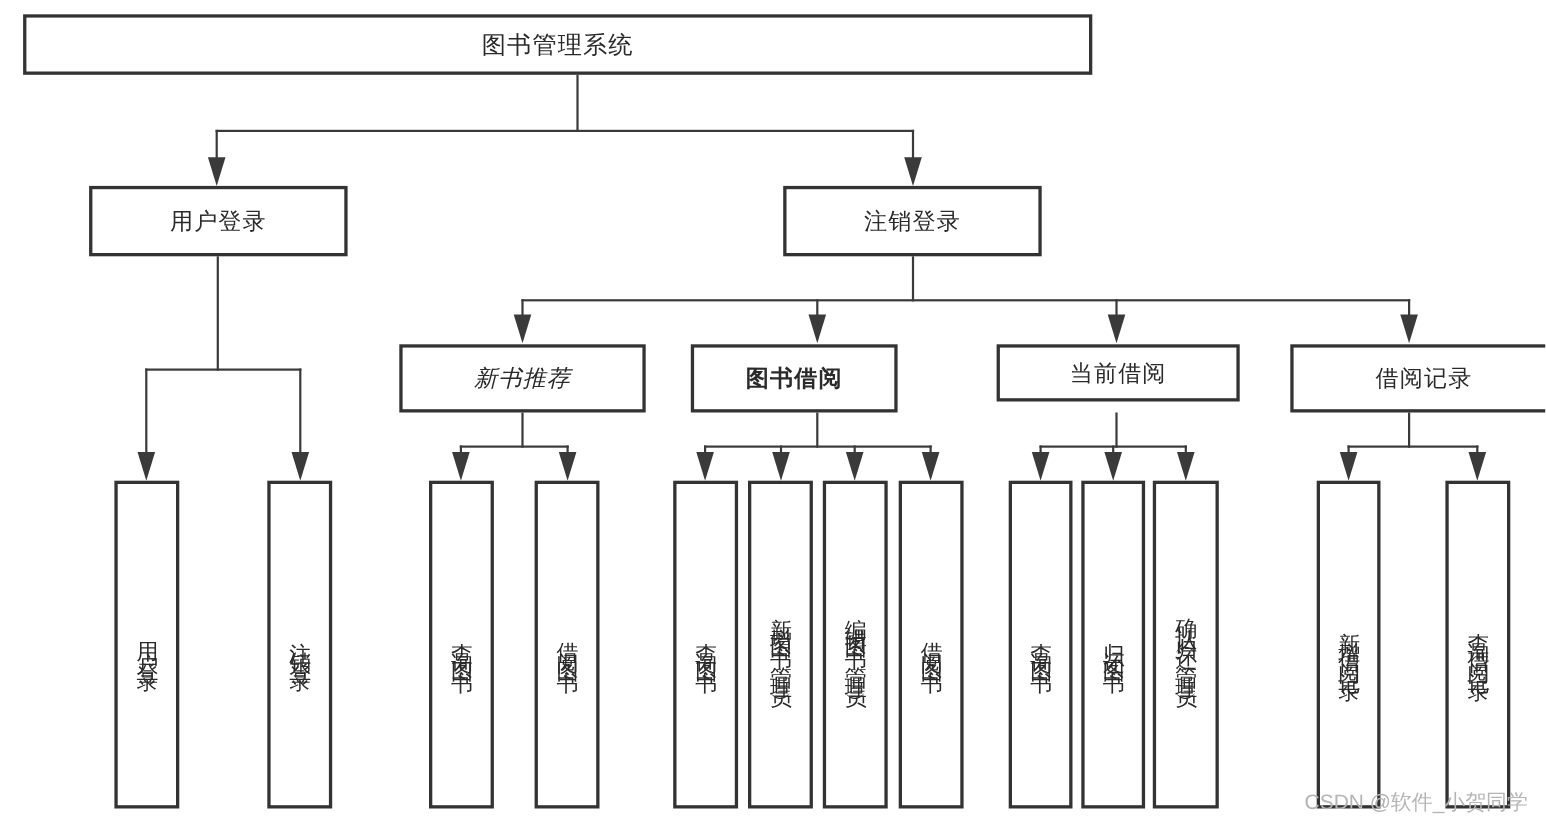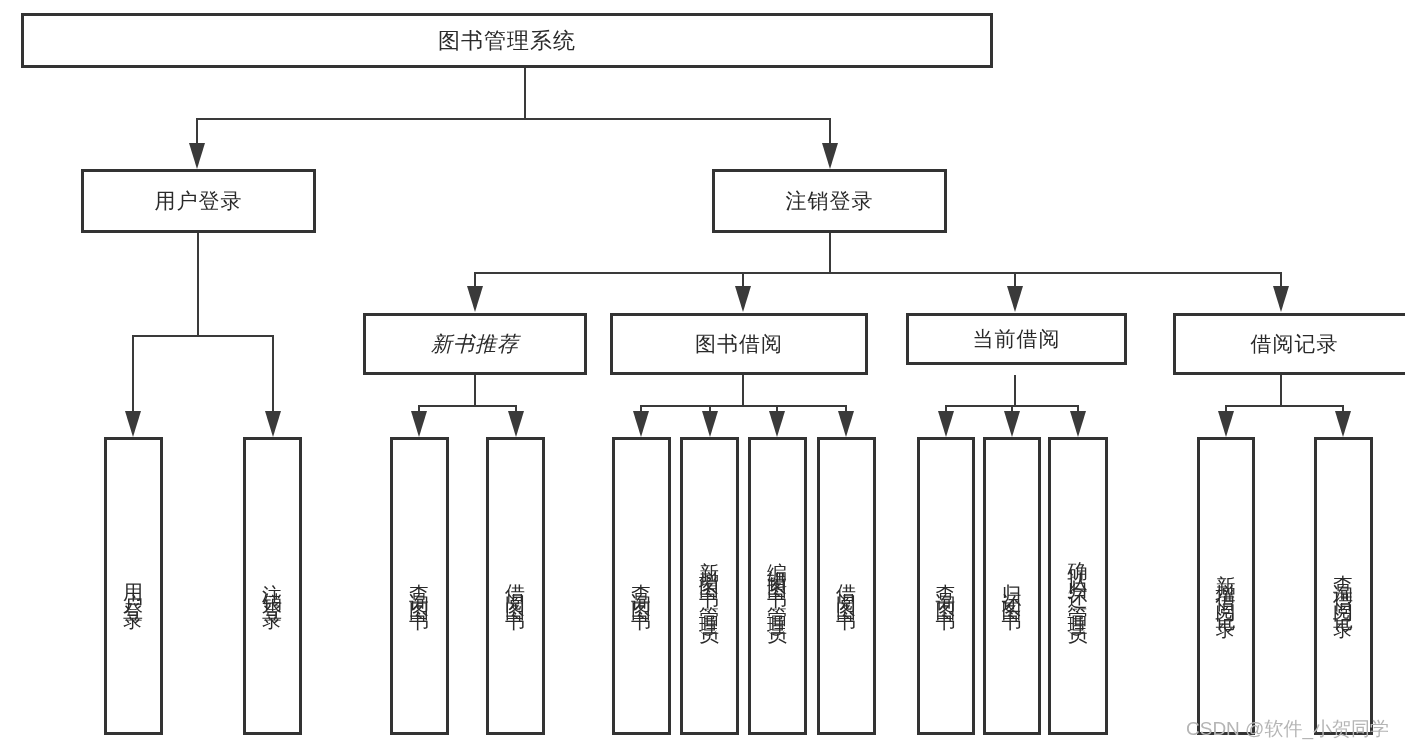--- a/index.html
+++ b/index.html
@@ -76,21 +76,21 @@
   <div class="vline" style="left:742px;top:272px;height:18px;"></div>
   <div class="arrow" style="left:735px;top:286px;"></div>
   <div class="vline" style="left:1014px;top:272px;height:18px;"></div>
   <div class="arrow" style="left:1007px;top:286px;"></div>
   <div class="vline" style="left:1280px;top:272px;height:18px;"></div>
   <div class="arrow" style="left:1273px;top:286px;"></div>
 
   <div class="box" style="left:363px;top:313px;width:224px;height:62px;font-style:italic;">
     <span class="hlabel">新书推荐</span>
   </div>
-  <div class="box" style="left:610px;top:313px;width:258px;height:62px;">
+  <div class="box" style="left:628px;top:313px;width:188px;height:62px;font-weight:bold;">
     <span class="hlabel">图书借阅</span>
   </div>
   <div class="box" style="left:906px;top:313px;width:221px;height:52px;">
     <span class="hlabel">当前借阅</span>
   </div>
   <div class="box" style="left:1173px;top:313px;width:243px;height:62px;">
     <span class="hlabel">借阅记录</span>
   </div>
 
   <div class="vline" style="left:474px;top:375px;height:32px;"></div>

